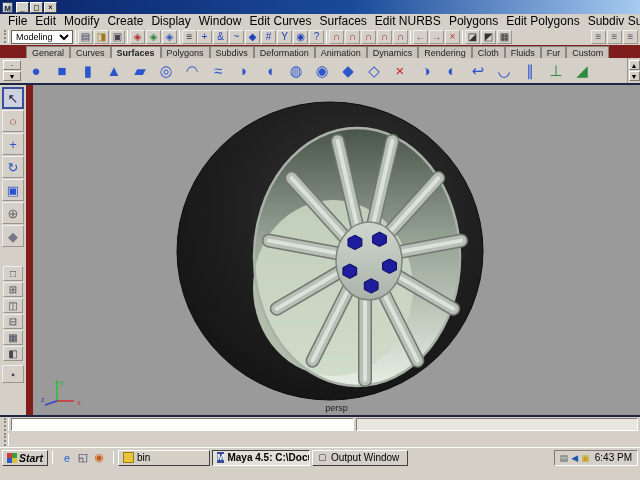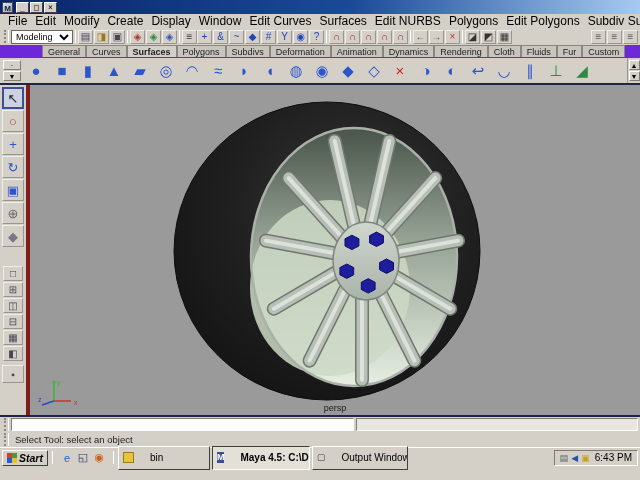--- a/index.html
+++ b/index.html
@@ -21,21 +21,21 @@
   
   .statusline { height:17px; display:flex; align-items:center; padding:0 2px; background:#d4d0c8; flex:0 0 auto; }
   .grip { width:5px; height:13px; margin:0 2px; border-left:2px dotted #8a867e; border-right:1px solid #fff; }
   .sep { width:1px; height:13px; background:#8a867e; border-right:1px solid #fff; margin:0 2px; }
   select.modesel { width:62px; height:14px; font-size:9px; font-family:"Liberation Sans",sans-serif; background:#fff; border:1px solid #6a675f; }
   .igroup { display:flex; align-items:center; gap:1px; }
   .sicon { width:15px; height:14px; display:inline-flex; align-items:center; justify-content:center; font-size:10px; background:#d4d0c8; border:1px solid; border-color:#eee #9a968e #9a968e #eee; cursor:default; }
   .push-right { margin-left:auto; }
 
   
-  .shelftabs { height:13px; display:flex; align-items:flex-start; background:#6d28d9; padding-left:42px; flex:0 0 auto; position:relative; }
+  .shelftabs { height:13px; display:flex; align-items:center; background:#7f1d1d; padding-left:26px; flex:0 0 auto; position:relative; }
   .shelf-tab { font-size:9px; padding:0 5px; height:12px; line-height:12px; border:1px solid #8a867e; border-bottom:none; background:#c9c5bd; white-space:nowrap; color:#222; }
   .shelf-tab.active { background:#d4d0c8; font-weight:bold; }
 
   
   .shelfrow { height:27px; display:flex; background:#d4d0c8; flex:0 0 auto; border-bottom:2px solid #1e2545; }
   .shelf-left { width:24px; display:flex; flex-direction:column; align-items:center; justify-content:center; gap:1px; }
   .tiny-btn { width:18px; height:10px; font-size:7px; line-height:9px; text-align:center; background:#d4d0c8; border:1px solid; border-color:#fff #807c74 #807c74 #fff; }
   .shelf-icons { flex:1; display:flex; align-items:center; gap:2px; overflow:hidden; }
   .shicon { width:24px; height:23px; display:inline-flex; align-items:center; justify-content:center; font-size:15px; color:#2d55cc; }
   .shelf-scroll { width:13px; display:flex; flex-direction:column; justify-content:center; gap:1px; align-items:center; border-left:1px solid #9a968e; }
@@ -45,39 +45,39 @@
   .panelmenu { height:14px; display:flex; align-items:center; background:#d4d0c8; padding-left:30px; flex:0 0 auto; }
   .panel-menu-item { font-size:9.5px; padding:0 6px; white-space:nowrap; }
 
   
   .main { height:330px; display:flex; flex:0 0 auto; }
   .toolbox { width:26px; background:#d4d0c8; display:flex; flex-direction:column; align-items:center; padding-top:2px; gap:1px; }
   .tool-btn { width:22px; height:22px; display:flex; align-items:center; justify-content:center; font-size:13px; color:#234; background:#d4d0c8; border:1px solid; border-color:#eee #9a968e #9a968e #eee; }
   .tool-btn.active { border:2px solid #3a4f9a; background:#cdd2e0; }
   .layout-btn { width:20px; height:15px; display:flex; align-items:center; justify-content:center; font-size:10px; color:#445; background:#d4d0c8; border:1px solid; border-color:#eee #9a968e #9a968e #eee; }
   .layout-btn.wide { width:22px; height:18px; margin-top:3px; }
-  .viewport { flex:1; position:relative; background:#9a9a9a; border-left:4px solid #7f1d1d; overflow:hidden; }
+  .viewport { flex:1; position:relative; background:#9a9a9a; border-left:7px solid #7f1d1d; overflow:hidden; }
   .persp-label { position:absolute; bottom:2px; left:0; right:0; text-align:center; font-size:9px; color:#1c1c1c; }
   .axis-ind { position:absolute; left:8px; bottom:6px; }
 
   
   .commandline { height:16px; display:flex; align-items:center; background:#d4d0c8; border-top:2px solid #1e2545; flex:0 0 auto; padding:0 2px; }
   .cmd-input { flex:1.2; height:13px; border:1px solid; border-color:#807c74 #fff #fff #807c74; background:#fff; font-size:9px; padding:0 3px; font-family:"Liberation Mono",monospace; }
   .cmd-result { flex:1; height:13px; border:1px solid; border-color:#807c74 #fff #fff #807c74; background:#e9e6df; margin-left:2px; }
   .helpline { height:16px; display:flex; align-items:center; background:#d4d0c8; flex:0 0 auto; padding:0 2px; }
   .help-text { font-size:9.5px; color:#222; padding-left:4px; }
 
   
   .taskbar { height:20px; background:#d4d0c8; border-top:1px solid #fff; display:flex; align-items:center; gap:2px; padding:1px 2px; flex:0 0 auto; }
   .start-btn { height:16px; display:flex; align-items:center; gap:2px; padding:0 4px; font-weight:bold; font-size:10.5px; font-style:italic; background:#d4d0c8; border:1px solid; border-color:#fff #404040 #404040 #fff; }
   .flag { width:10px; height:10px; display:grid; grid-template-columns:5px 5px; grid-template-rows:5px 5px; }
   .flag i { display:block; }
   .ql { display:flex; align-items:center; gap:2px; padding:0 3px; }
   .ql-icon { width:14px; height:14px; display:inline-flex; align-items:center; justify-content:center; font-size:11px; }
-  .task-btn { height:24px; display:flex; align-items:center; gap:16px; padding:0 4px; font-size:10px; background:#d4d0c8; border:1px solid; border-color:#fff #404040 #404040 #fff; white-space:nowrap; overflow:hidden; }
+  .task-btn { height:16px; display:flex; align-items:center; gap:3px; padding:0 4px; font-size:10px; background:#d4d0c8; border:1px solid; border-color:#fff #404040 #404040 #fff; white-space:nowrap; overflow:hidden; }
   .task-btn.pressed { border-color:#404040 #fff #fff #404040; background:#e3e0d8; font-weight:bold; }
   .task-btn .ticon { width:11px; height:11px; font-size:9px; line-height:11px; text-align:center; }
   .folder { background:#e8c43a; border:1px solid #9a7d10; width:11px; height:9px; }
   .tray { margin-left:auto; height:16px; display:flex; align-items:center; gap:3px; padding:0 5px; border:1px solid; border-color:#807c74 #fff #fff #807c74; }
   .tray-icon { font-size:9px; }
   .clock { font-size:10px; padding-left:2px; }
 </style>
 </head>
 <body>
 
@@ -322,21 +322,20 @@
   </div>
 
   <div class="commandline">
     <span class="grip"></span>
     <input class="cmd-input" value="" style="">
     <span class="cmd-result"></span>
   </div>
 
   <div class="helpline">
     <span class="grip"></span>
-    <span class="help-text">Select Tool: select an object</span>
   </div>
 
   <div class="taskbar">
     <span class="start-btn">
       <span class="flag">
         <i style="background:#d43a3a"></i>
           <i style="background:#3aa13a"></i>
           <i style="background:#2a5bc8"></i>
           <i style="background:#e0c23a"></i>
       </span>

